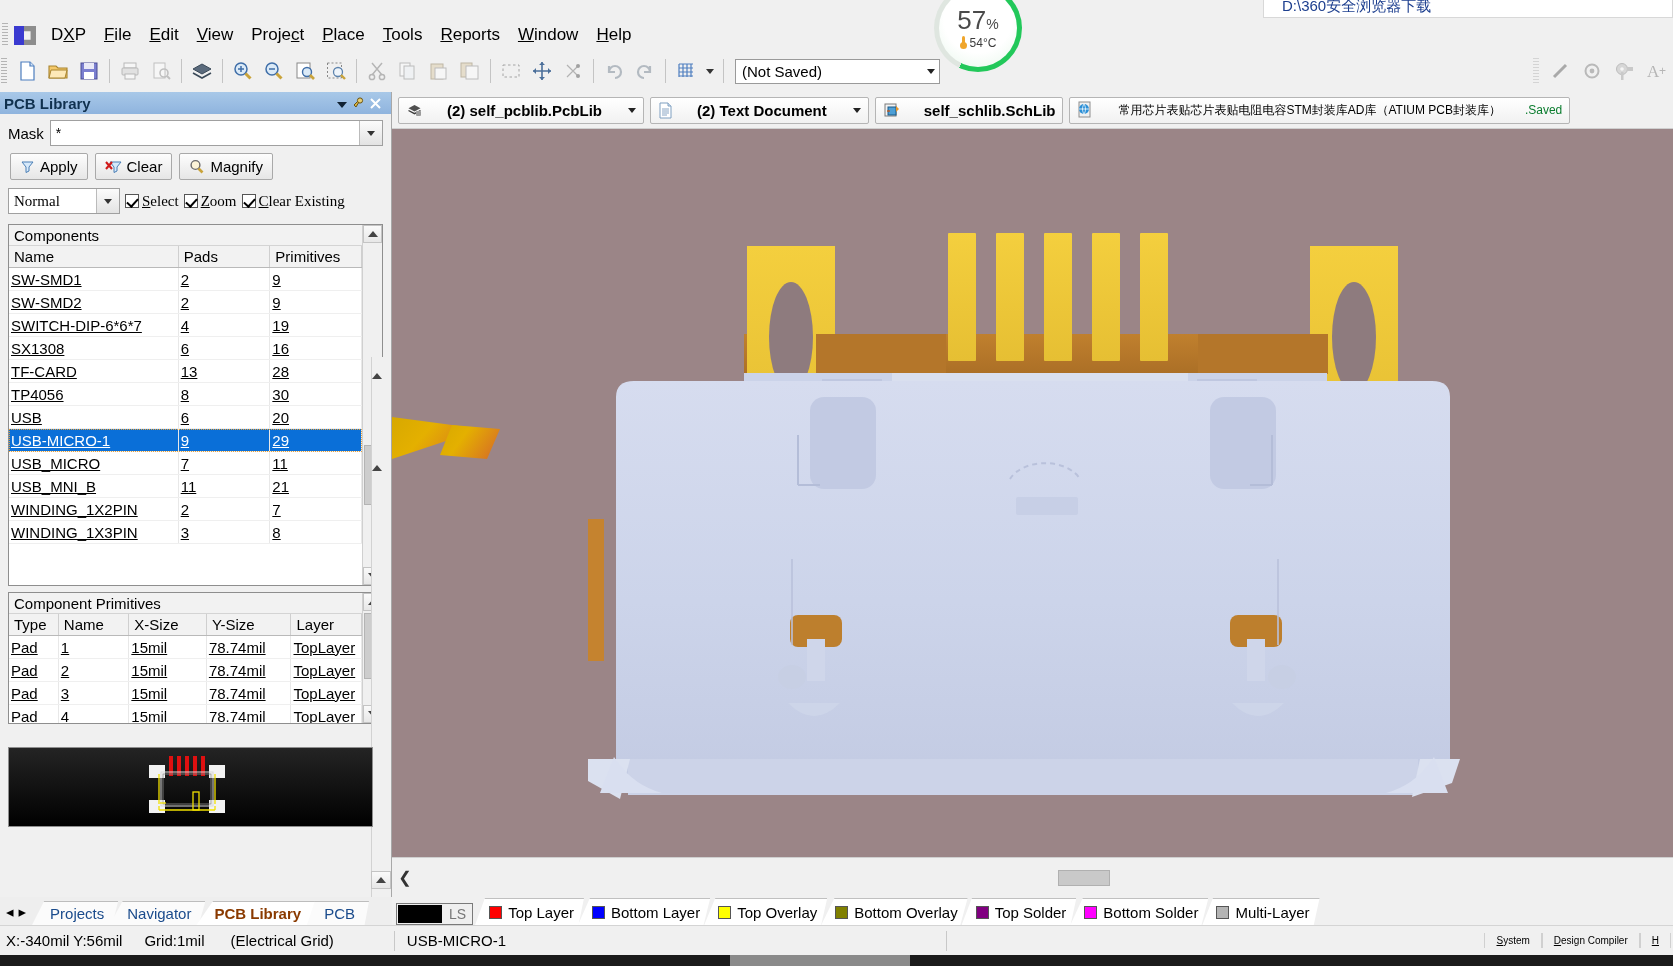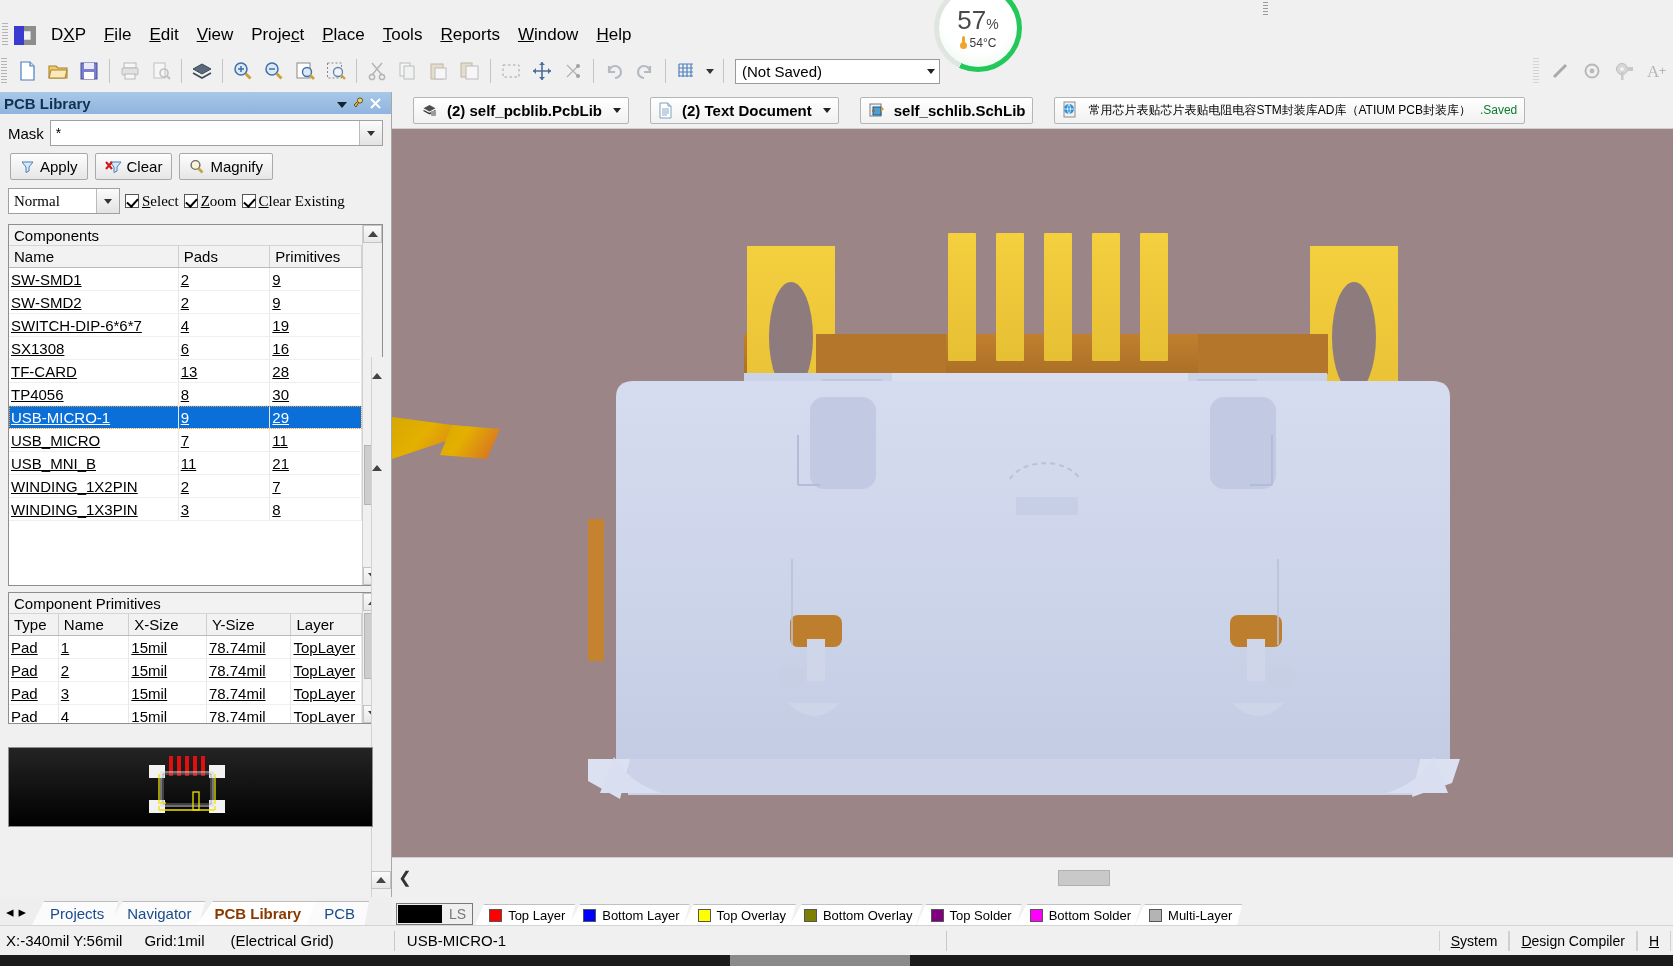--- a/index.html
+++ b/index.html
@@ -205,25 +205,24 @@
   .canvas-area {
     position: absolute; left: 392px; top: 92px; right: 0; height: 805px;
     background: #9b8587;
   }
   .doc-tabs {
     position: absolute; left: 0; top: 0; right: 0; height: 37px;
     background: #f0f0f0; display: flex; align-items: center; gap: 6px; padding-left: 6px;
     border-bottom: 1px solid #cfcfcf;
   }
   .dtab {
-    height: 27px; display: flex; align-items: center; gap: 9px; padding: 0 7px;
+    height: 27px; display: flex; align-items: center; gap: 24px; padding: 0 7px;
     background: linear-gradient(to bottom,#ffffff,#f1f1f1);
     border: 1px solid #b5b5b5; border-radius: 2px; font-size: 15px; font-weight: bold;
     white-space: nowrap;
-    margin-left: 15px;
   }
   .dtab .cc { border-left:4px solid transparent;border-right:4px solid transparent;border-top:5px solid #222; margin-left:2px; }
   .dtab.cjk { font-weight: normal; font-size: 12px; }
   .dtab.cjk .suffix { color: #0a7c2e; }
 
   .view3d { position: absolute; left: 0; top: 37px; right: 0; bottom: 40px; overflow: hidden; }
 
   .hscroll {
     position: absolute; left: 0; right: 0; bottom: 0; height: 40px; background: #f0f0f0;
     border-top: 1px solid #cfcfcf; display: flex; align-items: center;
@@ -241,38 +240,38 @@
     position: absolute; left: 392px; top: 897px; right: 0; height: 28px;
     background: #f0f0f0; display: flex; align-items: flex-end; padding-left: 4px;
   }
   .ls-swatch {
     height: 22px; display: flex; align-items: center; border: 1px solid #7a7a7a;
     background: #efefef; margin-right: 2px;
   }
   .ls-swatch .blk { width: 44px; height: 18px; background: #000; margin: 1px; }
   .ls-swatch .lst { padding: 0 6px; font-size: 14px; color: #777; }
   .ltab {
-    height: 21px; padding: 0 10px 0 14px; display: flex; align-items: center; gap: 6px;
-    font-size: 13px; background: #fff; border-top: 1px solid #c0c0c0;
+    height: 27px; padding: 0 10px 0 14px; display: flex; align-items: center; gap: 6px;
+    font-size: 15px; background: #fff; border-top: 1px solid #c0c0c0;
     clip-path: polygon(9% 0, 100% 0, 95% 100%, 0 100%);
     margin-right: -6px; white-space: nowrap;
   }
   .ltab .sw { width: 13px; height: 13px; border: 1px solid #555; }
 
   
   .statusbar {
     position: absolute; left: 0; bottom: 11px; width: 1673px; height: 30px;
     background: #f0f0f0; border-top: 1px solid #d4d4d4;
     display: flex; align-items: center; font-size: 15px;
   }
   .sb-coords { padding-left: 6px; white-space: nowrap; }
   .sb-sep { width: 1px; height: 20px; background: #c8c8c8; margin: 0 12px; }
   .sb-right { margin-left: auto; display: flex; align-items: center; gap: 0; padding-right: 2px; }
   .sb-btn2 {
-    padding: 2px 11px; font-size: 14px; border-left: 1px solid #d0d0d0;
+    padding: 2px 11px; font-size: 10px; border-left: 1px solid #d0d0d0;
     border-right: 1px solid #d0d0d0; background: #f0f0f0; white-space: nowrap;
   }
   .taskbar-strip {
     position: absolute; left: 0; bottom: 0; width: 1673px; height: 11px; background: #1b1b1b;
   }
   .taskbar-strip .lite { position:absolute; left:730px; top:0; width:180px; height:11px; background:#8a8a8a; }
 
   
   .cpu-widget {
     position: absolute; left: 934px; top: -16px; width: 88px; height: 88px; z-index: 60;
@@ -295,20 +294,21 @@
 
   svg { display: block; }
 </style>
 </head>
 <body>
 
 <div id="app">
 
   <div class="top-strip">
     <div class="grip-dots"></div>
+    <div class="ghost-box">D:\360安全浏览器下载</div>
   </div>
 
   <div class="menubar">
     <div class="menu-grip"></div>
     <div class="dxp-logo">
       <div class="lblue"></div>
         <div class="lgray"></div>
     </div>
     <div class="menu-item"><span>D</span><u>X</u><span>P</span></div>
     <div class="menu-item"><u>F</u>ile</div>
@@ -616,20 +616,25 @@
               </tr>
               <tr>
                 <td>TF-CARD</td>
                 <td>13</td>
                 <td>28</td>
               </tr>
               <tr>
                 <td>TP4056</td>
                 <td>8</td>
                 <td>30</td>
+              </tr>
+              <tr>
+                <td>USB</td>
+                <td>6</td>
+                <td>20</td>
               </tr>
               <tr class="sel">
                 <td>USB-MICRO-1</td>
                 <td>9</td>
                 <td>29</td>
               </tr>
               <tr>
                 <td>USB_MICRO</td>
                 <td>7</td>
                 <td>11</td>

